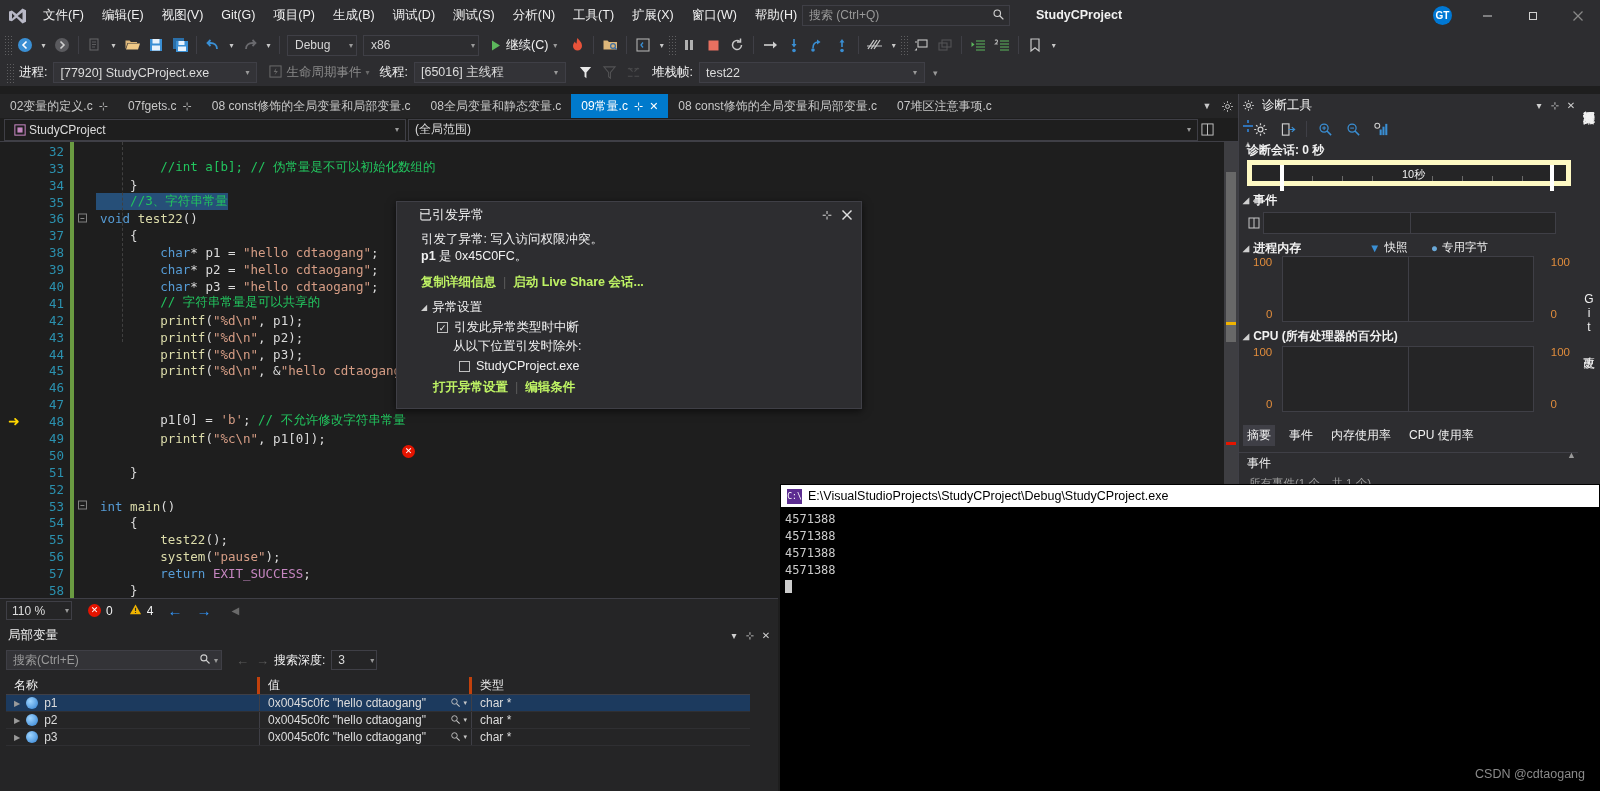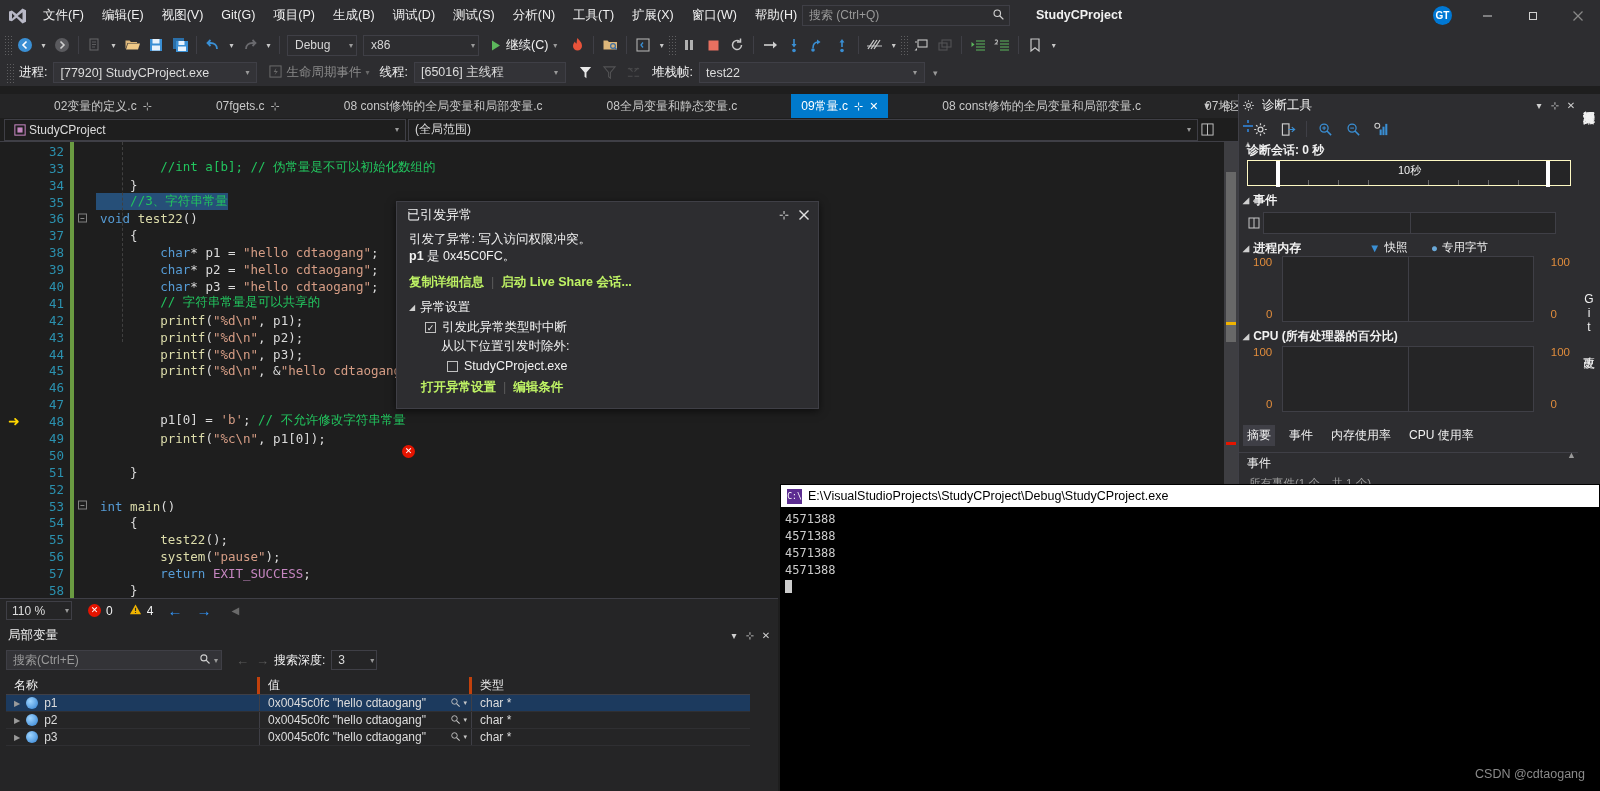--- a/index.html
+++ b/index.html
@@ -85,21 +85,21 @@
   .dbg-combo .car { font-size: 8px; color: #9a9a9a; padding: 0 4px; }
   .dbg-plain { color: #8a8a8a; font-size: 12.5px; display: flex; align-items: center; gap: 4px; }
 
   
   .tabstrip {
     position: absolute; left: 0; top: 94px; width: 1240px; height: 24px;
     background: #252526; display: flex; align-items: flex-end;
   }
   .tab {
     height: 24px; display: flex; align-items: center; gap: 6px; padding: 0 10px;
-    font-size: 12px; color: #c8c8c8; background: #252526; white-space: nowrap; margin-left: 44px;
+    font-size: 12px; color: #c8c8c8; background: #252526; white-space: nowrap;
   }
   .tab.active { background: #007acc; color: #fff; }
   .tab .pin, .tab .x { font-size: 11px; color: #b0b0b0; }
   .tab.active .pin, .tab.active .x { color: #fff; }
   .tab-ov {
     position: absolute; left: 1196px; top: 94px; width: 22px; height: 24px;
     display: flex; align-items: center; justify-content: center; color: #c8c8c8; font-size: 9px;
   }
   .tab-gear {
     position: absolute; left: 1216px; top: 94px; width: 22px; height: 24px;
@@ -159,22 +159,22 @@
     background: #e51400; color: #fff; font-size: 9px; line-height: 13px; text-align: center;
   }
   .code-scroll-v {
     position: absolute; right: 0; top: 24px; width: 14px; height: 456px; background: #3e3e42;
   }
   .code-scroll-thumb { position: absolute; left: 2px; width: 10px; background: #686868; }
   .code-marker { position: absolute; right: 2px; width: 10px; height: 3px; }
 
   
   .exc {
-    position: absolute; left: 396px; top: 201px; width: 423px; height: 208px;
-    background: #2d2d30; border: 1px solid #3f3f46; box-shadow: 0 2px 8px rgba(0,0,0,.6);
+    position: absolute; left: 396px; top: 201px; width: 466px; height: 208px;
+    background: #2d2d30; border: 1px solid #3f3f46; box-shadow: 0 2px 8px rgba(0,0,0,.6); padding-left: 12px;
   }
   .exc-head { height: 26px; display: flex; align-items: center; padding: 0 4px 0 10px; }
   .exc-title { flex: 1; font-size: 13px; color: #f1f1f1; }
   .exc-icn { width: 20px; height: 22px; display: flex; align-items: center; justify-content: center; color: #d0d0d0; }
   .exc-body { padding: 3px 12px 0 12px; font-size: 12.5px; color: #f1f1f1; line-height: 17px; }
   .exc-link { color: #bef264; font-weight: bold; }
   .exc-links { margin-top: 9px; display: flex; align-items: center; gap: 7px; font-size: 12.5px; }
   .exc-div { color: #5a5a5a; }
   .exc-sect { margin-top: 8px; font-size: 12.5px; color: #f1f1f1; display: flex; align-items: center; gap: 5px; }
   .tri { font-size: 8px; color: #d0d0d0; }
@@ -197,21 +197,21 @@
   }
   .diag-gearcol { position: absolute; left: 0; top: 0; width: 18px; height: 504px; background: #2d2d30; }
   .diag-head { position: absolute; left: 0; top: 0; width: 340px; height: 22px; display: flex; align-items: center; padding-left: 5px; }
   .diag-title { font-size: 12.5px; color: #f1f1f1; }
   .diag-dots { flex: 1; height: 1px; margin: 0 8px;
     background-image: radial-gradient(#6a6a6a 0.6px, transparent 0.7px); background-size: 3px 3px; }
   .diag-hicn { width: 16px; height: 22px; display: flex; align-items: center; justify-content: center; color: #d0d0d0; font-size: 10px; }
   .diag-toolbar { position: absolute; left: 8px; top: 22px; width: 332px; height: 26px; display: flex; align-items: center; gap: 2px; }
   .dti { width: 26px; height: 24px; display: flex; align-items: center; justify-content: center; color: #c8c8c8; }
   .diag-session { position: absolute; left: 8px; top: 48px; font-size: 12px; color: #f1f1f1; font-weight: bold; }
-  .ruler { position: absolute; left: 8px; top: 66px; width: 324px; height: 26px; border: 1px solid #fef9c3; background: #252526; }
+  .ruler { position: absolute; left: 8px; top: 66px; width: 324px; height: 26px; border: 5px solid #fef9c3; background: #252526; }
   .ruler .lbl { position: absolute; left: 150px; top: 2px; font-size: 11px; color: #f1f1f1; }
   .ruler .tick { position: absolute; bottom: 0; width: 1px; height: 5px; background: #6a6a6a; }
   .ruler .mark { position: absolute; top: 0; width: 4px; height: 26px; background: #ffffff; }
   .diag-sec { position: absolute; left: 4px; font-size: 12px; color: #f1f1f1; font-weight: bold; display: flex; align-items: center; gap: 4px; }
   .evt-box { position: absolute; left: 24px; width: 293px; height: 22px; border: 1px solid #3f3f46; background: #252526; }
   .evt-box .mid { position: absolute; left: 50%; top: 0; bottom: 0; width: 1px; background: #3f3f46; }
   .legend { position: absolute; display: flex; align-items: center; gap: 4px; font-size: 11.5px; color: #f1f1f1; }
   .graph { position: absolute; border: 1px solid #3f3f46; background: #252526; }
   .graph .mid { position: absolute; left: 50%; top: 0; bottom: 0; width: 1px; background: #3f3f46; }
   .axl { position: absolute; font-size: 11.5px; color: #e08c3c; }

